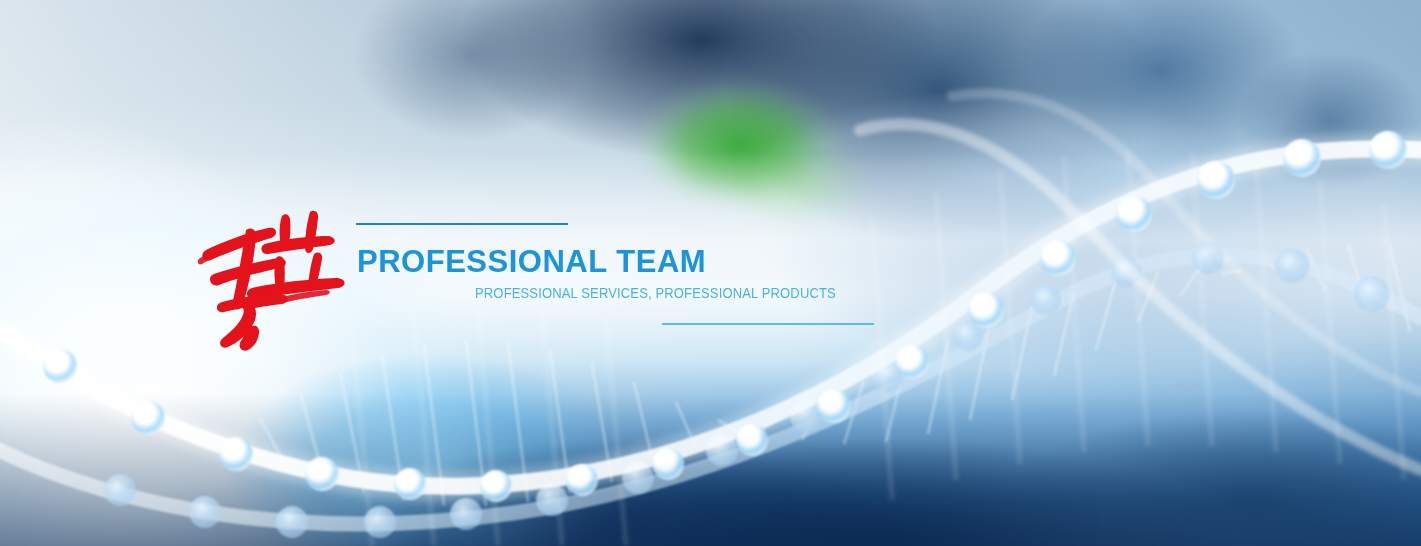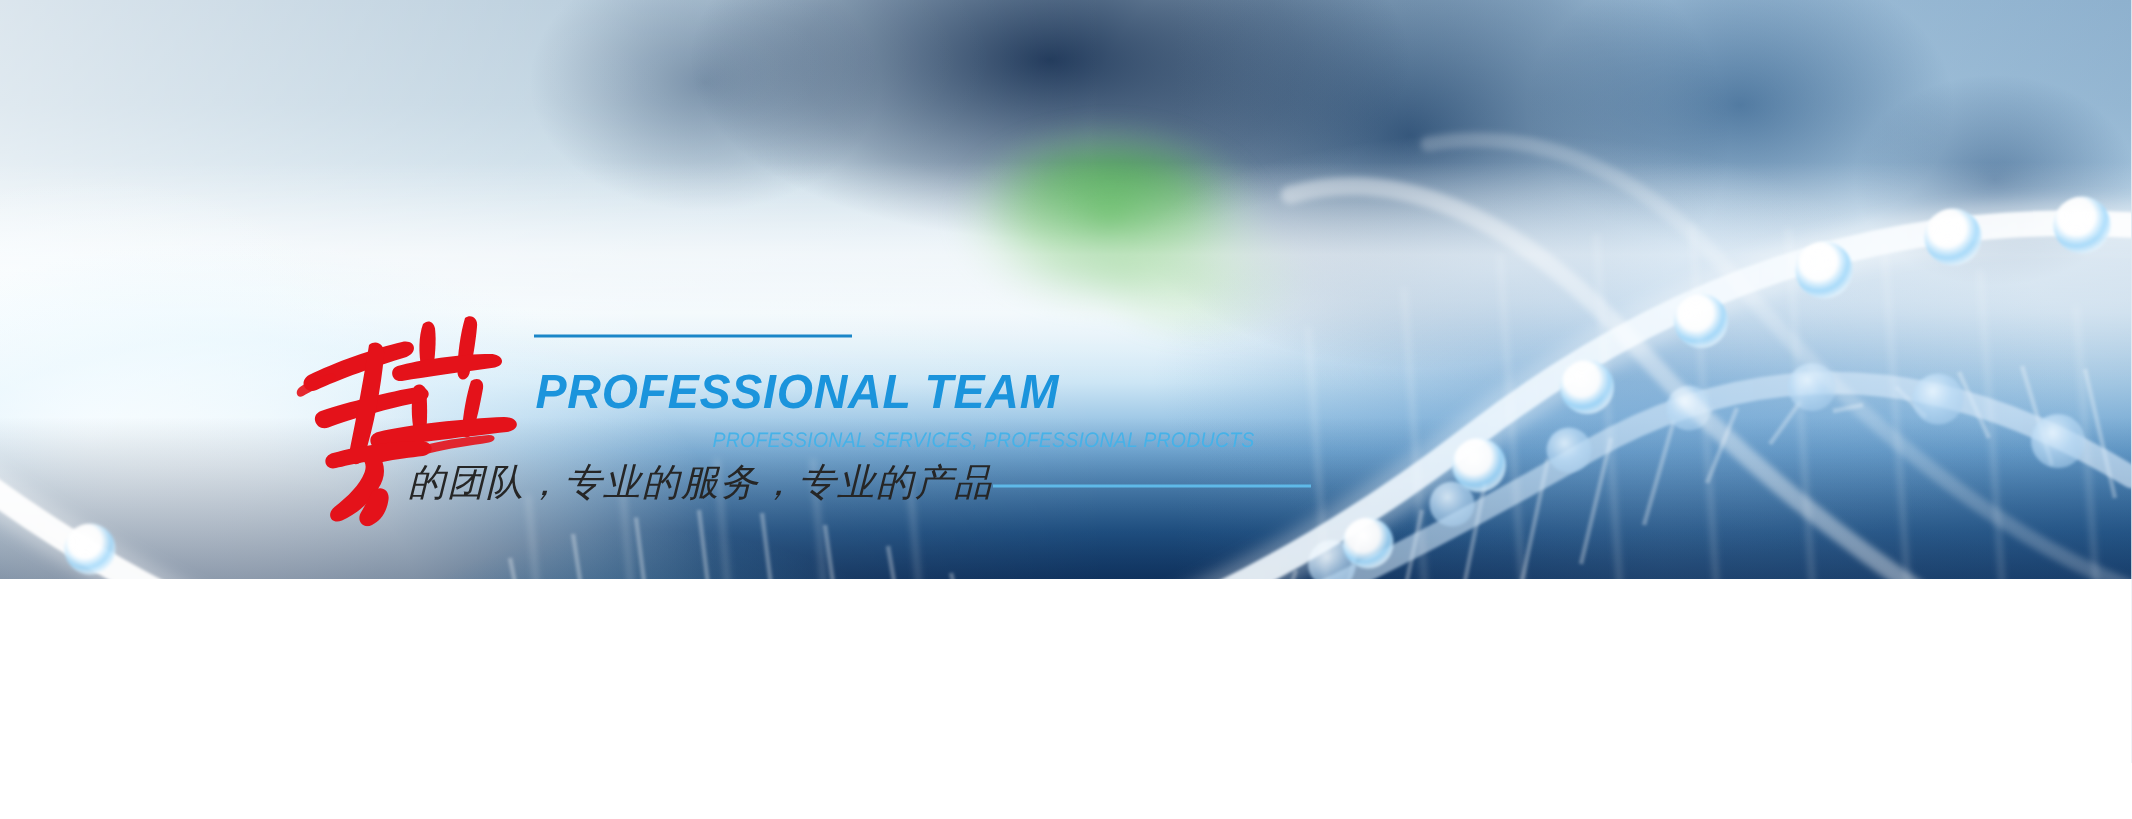--- a/index.html
+++ b/index.html
@@ -7,24 +7,23 @@
   html, body {
     width:1421px; height:546px;
     overflow:hidden;
     background:#ffffff;
     font-family:"Liberation Sans", sans-serif;
   }
 
   #banner {
     position:relative;
     width:1421px;
-    height:386px;
+    height:546px;
     overflow:hidden;
     background:#bfd2e0;
-    font-style:italic;
   }
 
   
   .bg-layer { position:absolute; inset:0; }
 
   
   .bg-base {
     background:
       linear-gradient(180deg,
         rgba(176,199,216,1) 0%,
@@ -342,16 +341,15 @@
           <path d="M14 52 c6 -4 14 -7 20 -9 c4 -1 5 3 1 5 c-6 3 -14 7 -19 10 c-4 2 -6 -3 -2 -6z" opacity="0.9"></path>
           <path d="M100 90 c12 -3 28 -5 40 -6 c5 0 5 4 0 5 c-12 2 -28 4 -39 7 c-5 1 -6 -5 -1 -6z" opacity="0.9"></path>
         </g>
       </svg>
     </div>
 
     <div class="headline">PROFESSIONAL TEAM</div>
 
     <div class="subhead">PROFESSIONAL SERVICES, PROFESSIONAL PRODUCTS</div>
 
-    <div class="cn-line">的团队，专业的服务，专业的产品</div>
   </div>
 
 </div>
 
 </body></html>

